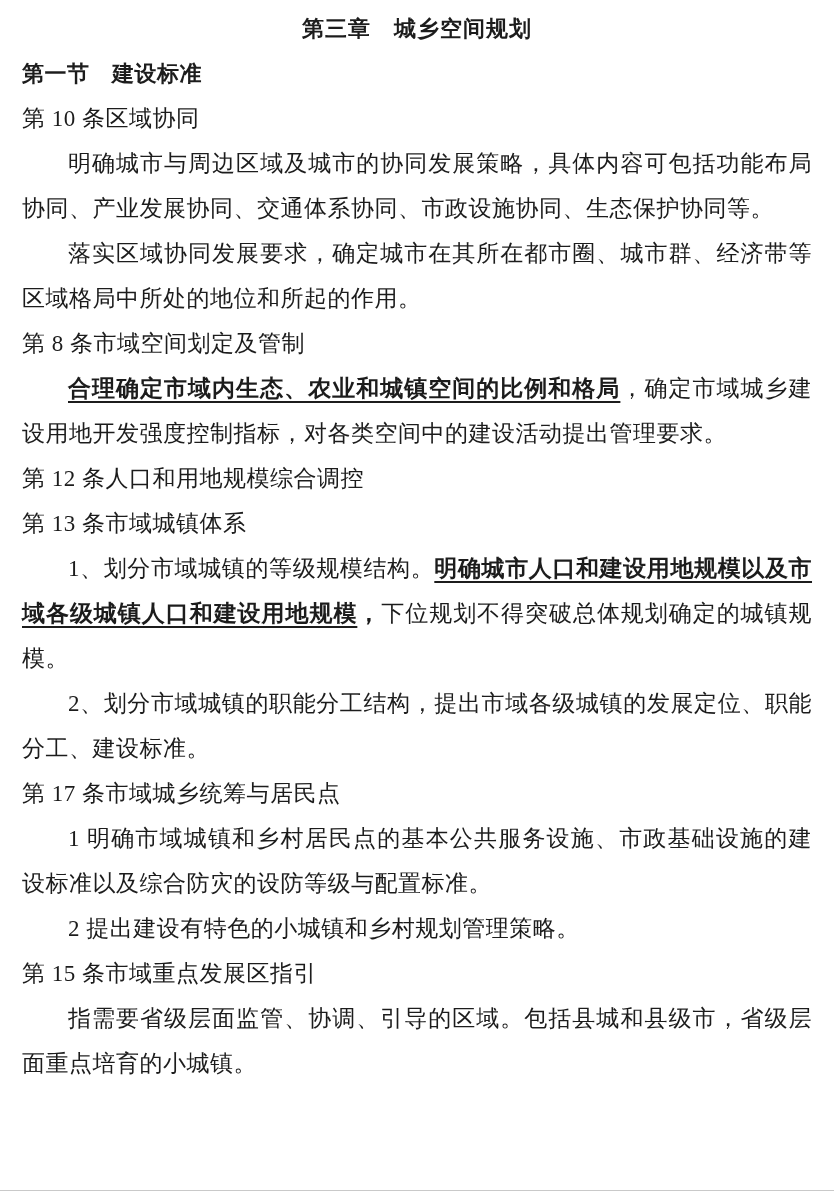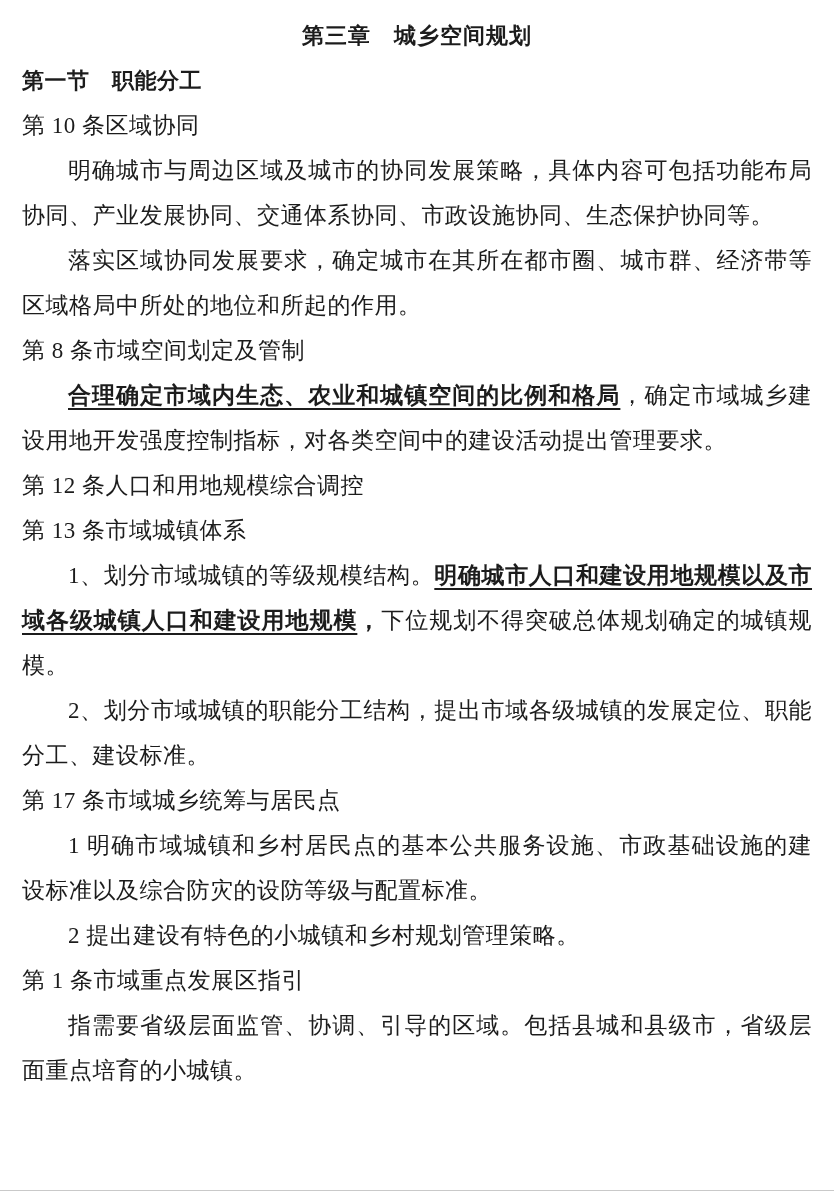--- a/index.html
+++ b/index.html
@@ -12,21 +12,21 @@
     height: 1192px;
     overflow: hidden;
     position: relative;
     font-family: "Liberation Serif", "DejaVu Serif", serif;
     color: #1c1c1c;
   }
   .page {
     box-sizing: border-box;
     width: 834px;
     height: 1192px;
-    padding: 13px 22px 0 22px;
+    padding: 6px 22px 0 22px;
     position: relative;
   }
   .doc p {
     margin: 0;
     padding: 0;
     font-size: 23px;
     line-height: 45px;
     text-align: justify;
     text-justify: inter-ideograph;
     letter-spacing: 0.5px;
@@ -65,30 +65,30 @@
     bottom: 1px;
     border-top: 1px solid #c9c9c9;
   }
 </style>
 </head>
 <body>
 
 <div class="page">
   <div class="doc" id="doc-body">
       <p class="chapter-title"><span class="run-bold ">第三章　城乡空间规划</span></p>
-      <p class="section-heading"><span class="run-bold ">第一节　职能分工</span></p>
+      <p class="section-heading"><span class="run-bold ">第一节　建设标准</span></p>
       <p class="article-heading"><span class="">第 10 条区域协同</span></p>
       <p class="body-para"><span class="">明确城市与周边区域及城市的协同发展策略，具体内容可包括功能布局协同、产业发展协同、交通体系协同、市政设施协同、生态保护协同等。</span></p>
       <p class="body-para"><span class="">落实区域协同发展要求，确定城市在其所在都市圈、城市群、经济带等区域格局中所处的地位和所起的作用。</span></p>
       <p class="article-heading"><span class="">第 8 条市域空间划定及管制</span></p>
       <p class="body-para"><span class="run-bold run-underline">合理确定市域内生态、农业和城镇空间的比例和格局</span><span class="">，确定市域城乡建设用地开发强度控制指标，对各类空间中的建设活动提出管理要求。</span></p>
       <p class="article-heading"><span class="">第 12 条人口和用地规模综合调控</span></p>
       <p class="article-heading"><span class="">第 13 条市域城镇体系</span></p>
       <p class="body-para"><span class="">1、划分市域城镇的等级规模结构。</span><span class="run-bold run-underline">明确城市人口和建设用地规模以及市域各级城镇人口和建设用地规模</span><span class="run-bold ">，</span><span class="">下位规划不得突破总体规划确定的城镇规模。</span></p>
       <p class="body-para"><span class="">2、划分市域城镇的职能分工结构，提出市域各级城镇的发展定位、职能分工、建设标准。</span></p>
       <p class="article-heading"><span class="">第 17 条市域城乡统筹与居民点</span></p>
       <p class="body-para"><span class="">1 明确市域城镇和乡村居民点的基本公共服务设施、市政基础设施的建设标准以及综合防灾的设防等级与配置标准。</span></p>
       <p class="body-para"><span class="">2 提出建设有特色的小城镇和乡村规划管理策略。</span></p>
-      <p class="article-heading"><span class="">第 1 条市域重点发展区指引</span></p>
+      <p class="article-heading"><span class="">第 15 条市域重点发展区指引</span></p>
       <p class="body-para"><span class="">指需要省级层面监管、协调、引导的区域。包括县城和县级市，省级层面重点培育的小城镇。</span></p>
     </div>
   <div class="page-bottom-line"></div>
 </div>
 
 </body></html>

